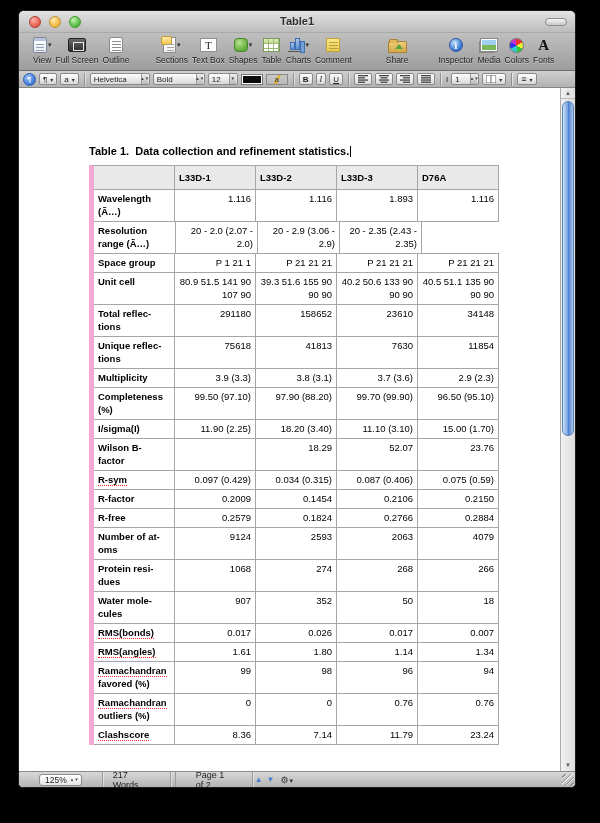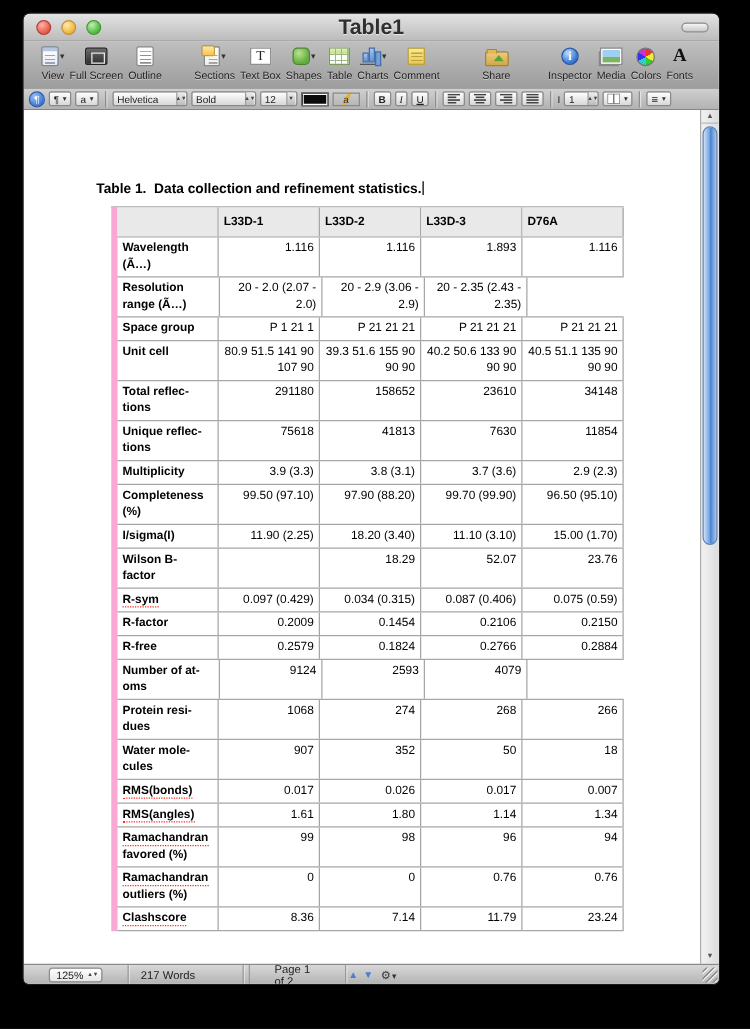--- a/index.html
+++ b/index.html
@@ -9,21 +9,21 @@
             background:#fff; box-shadow:0 12px 30px rgba(0,0,0,.65); display:flex; flex-direction:column; }
 
   
   .titlebar { height:22px; background:linear-gradient(#e3e3e3,#bcbcbc); border-bottom:1px solid #a9a9a9;
               position:relative; flex:none; }
   .lights { position:absolute; left:10px; top:5px; display:flex; gap:8px; }
   .light { width:12px; height:12px; border-radius:50%; }
   .light.red    { background:radial-gradient(circle at 35% 30%, #ffb3ab, #ec6a5e 55%, #c94439); border:1px solid #b13f32; }
   .light.yellow { background:radial-gradient(circle at 35% 30%, #ffe9b0, #f5bf4f 55%, #d89b2c); border:1px solid #c09334; }
   .light.green  { background:radial-gradient(circle at 35% 30%, #c4efb3, #61c554 55%, #3f9a2f); border:1px solid #45992e; }
-  .wtitle { text-align:center; font-size:17px; font-weight:bold; color:#2f2f2f; line-height:21px;
+  .wtitle { text-align:center; font-size:11px; font-weight:bold; color:#2f2f2f; line-height:21px;
             text-shadow:0 1px 0 rgba(255,255,255,.6); }
   .pill { position:absolute; right:8px; top:7px; width:22px; height:8px; border-radius:5px;
           background:linear-gradient(#f5f5f5,#c9c9c9); border:1px solid #8d8d8d; }
 
   
   .toolbar { height:38px; background:linear-gradient(#bfbfbf,#9d9d9d); border-bottom:1px solid #6e6e6e;
              display:flex; align-items:flex-start; padding:3px 0 0 12px; flex:none; }
   .tbitem { display:flex; flex-direction:column; align-items:center; margin:0 2px; cursor:default; }
   .tbitem.g1 { margin-left:24px; } .tbitem.g2 { margin-left:32px; } .tbitem.g3 { margin-left:28px; }
   .tblabel { font-size:8.5px; color:#1e1e1e; margin-top:1px; text-shadow:0 1px 0 rgba(255,255,255,.45); white-space:nowrap; }
@@ -93,21 +93,21 @@
   .swatch-fg { width:22px; height:11px; background:#0a0a0a; border:1px solid #777; box-shadow:inset 0 0 0 1px #fff; }
   .swatch-bg { width:22px; height:11px; background:linear-gradient(#fff,#e9e9e9); border:1px solid #8a8a8a;
                font-size:8px; text-align:center; line-height:10px; color:#333;
                background-image:linear-gradient(115deg, transparent 45%, #e2b13c 45% 58%, transparent 58%); }
   .biu b{font-weight:bold;} .biu i{font-family:"Liberation Serif",serif;} .biu u{text-decoration:underline;}
   .alsvg { display:block; }
   .spin-lbl { font-size:8px; color:#222; }
 
   
   .content { flex:1; position:relative; background:#fff; overflow:hidden; }
-  .docheading { position:absolute; left:58px; top:57px; font-size:11px; font-weight:bold; color:#000; white-space:pre-wrap; }
+  .docheading { position:absolute; left:70px; top:57px; font-size:11px; font-weight:bold; color:#000; white-space:pre-wrap; }
   .caret { display:inline-block; width:1px; height:11px; background:#000; vertical-align:-2px; margin-left:1px; }
 
   .doc-table { position:absolute; left:70px; top:77px; width:410px; font-size:9.5px; line-height:13px; color:#000;
                border-top:1px solid #a6a6a6; border-left:5px solid #f9a8d4; }
   .trow, .thead { display:flex; border-bottom:1px solid #a6a6a6; }
   .cell { border-right:1px solid #a6a6a6; padding:2px 4px 3px 4px; }
   .lab { width:82px; font-weight:bold; }
   .val { width:82px; text-align:right; white-space:pre-line; }
   .thead .cell { background:#e9e9e9; font-weight:bold; padding-top:5px; padding-bottom:5px; }
   .thead .hval { text-align:left; }
@@ -123,21 +123,21 @@
   .sb-bottom { position:absolute; bottom:0; left:0; right:0; height:12px; text-align:center; font-size:6px; color:#555; line-height:12px; }
 
   
   .statusbar { height:16px; background:linear-gradient(#d8d8d8,#b4b4b4); border-top:1px solid #8a8a8a;
                display:flex; align-items:center; font-size:9px; color:#222; flex:none; position:relative; }
   .seg { height:100%; display:flex; align-items:center; border-right:1px solid #9a9a9a;
          box-shadow:1px 0 0 rgba(255,255,255,.45); padding:0 20px; }
   .zoombox { background:linear-gradient(#fff,#e6e6e6); border:1px solid #8d8d8d; border-radius:3px; height:12px;
              display:flex; align-items:center; padding:0 2px 0 5px; gap:3px; font-size:8.5px; }
   .zoombox .stp { display:flex; flex-direction:column; font-size:4.5px; line-height:4px; color:#444; }
-  .seg.words { width:92px; padding-left:10px; }
+  .seg.words { width:68px; padding-left:10px; }
   .seg.pagei { width:78px; justify-content:center; border-left:1px solid #9a9a9a; margin-left:4px; }
   .navtri { color:#4d80cc; font-size:8px; margin:0 2px; }
   .gear { font-size:9px; color:#333; margin-left:4px; }
   .grip { position:absolute; right:1px; bottom:1px; width:12px; height:12px;
           background:repeating-linear-gradient(135deg, transparent 0 2px, #8f8f8f 2px 3px, rgba(255,255,255,.6) 3px 4px); }
 </style>
 </head>
 <body>
 
 <div class="window">
@@ -480,20 +480,21 @@
             <div class="cell val">0.2766</div>
             <div class="cell val">0.2884</div>
           </div>
           <div class="trow">
             <div class="cell lab">
               <div><span>Number of at-</span></div>
               <div><span>oms</span></div>
             </div>
             <div class="cell val">9124</div>
             <div class="cell val">2593</div>
+            <div class="cell val">2063</div>
             <div class="cell val">4079</div>
           </div>
           <div class="trow">
             <div class="cell lab">
               <div><span>Protein resi-</span></div>
               <div><span>dues</span></div>
             </div>
             <div class="cell val">1068</div>
             <div class="cell val">274</div>
             <div class="cell val">268</div>

